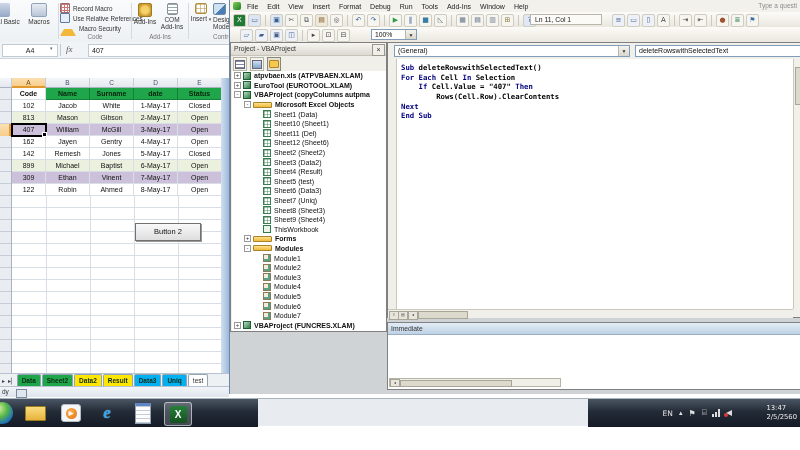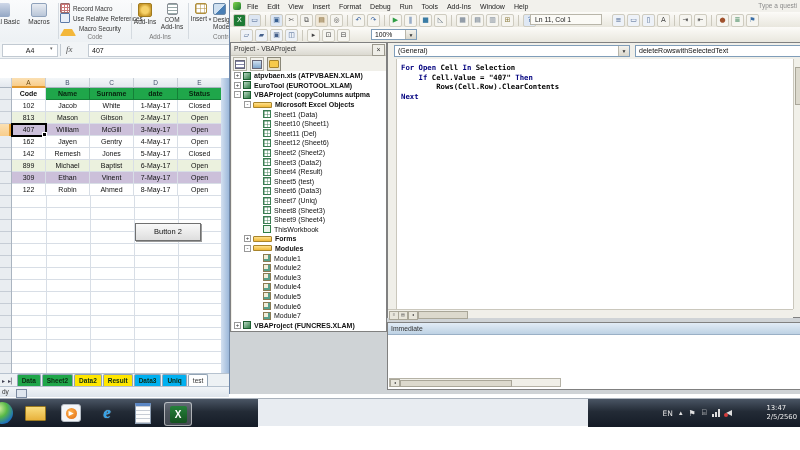--- a/index.html
+++ b/index.html
@@ -496,24 +496,26 @@
           <span>(General)</span>
           <span class="combo-arrow">▼</span>
         </div>
         <div class="combo" style="left:247px;width:166px;">
           <span>deleteRowswithSelectedText</span>
         </div>
       </div>
       <div id="codebody"></div>
       <div id="codemargin"></div>
       <div id="code-lines">
-          <div><span class="kw">For Open</span><span> Cell </span><span class="kw">In</span><span> Selection</span></div>
+          <div><span class="kw">Sub</span><span> deleteRowswithSelectedText()</span></div>
+          <div><span class="kw">For Each</span><span> Cell </span><span class="kw">In</span><span> Selection</span></div>
           <div><span>    </span><span class="kw">If</span><span> Cell.Value = "407" </span><span class="kw">Then</span></div>
           <div><span>        Rows(Cell.Row).ClearContents</span></div>
           <div><span class="kw">Next</span></div>
+          <div><span class="kw">End Sub</span></div>
         </div>
       <div id="codevscroll">
           <div class="sthumb"></div>
         </div>
       <div id="codebottom">
         <div class="viewbtn" style="left:1px;">≡</div>
         <div class="viewbtn" style="left:10px;">▤</div>
         <div class="viewbtn" style="left:20px;">◂</div>
         <div id="codehthumb"></div>
       </div>

